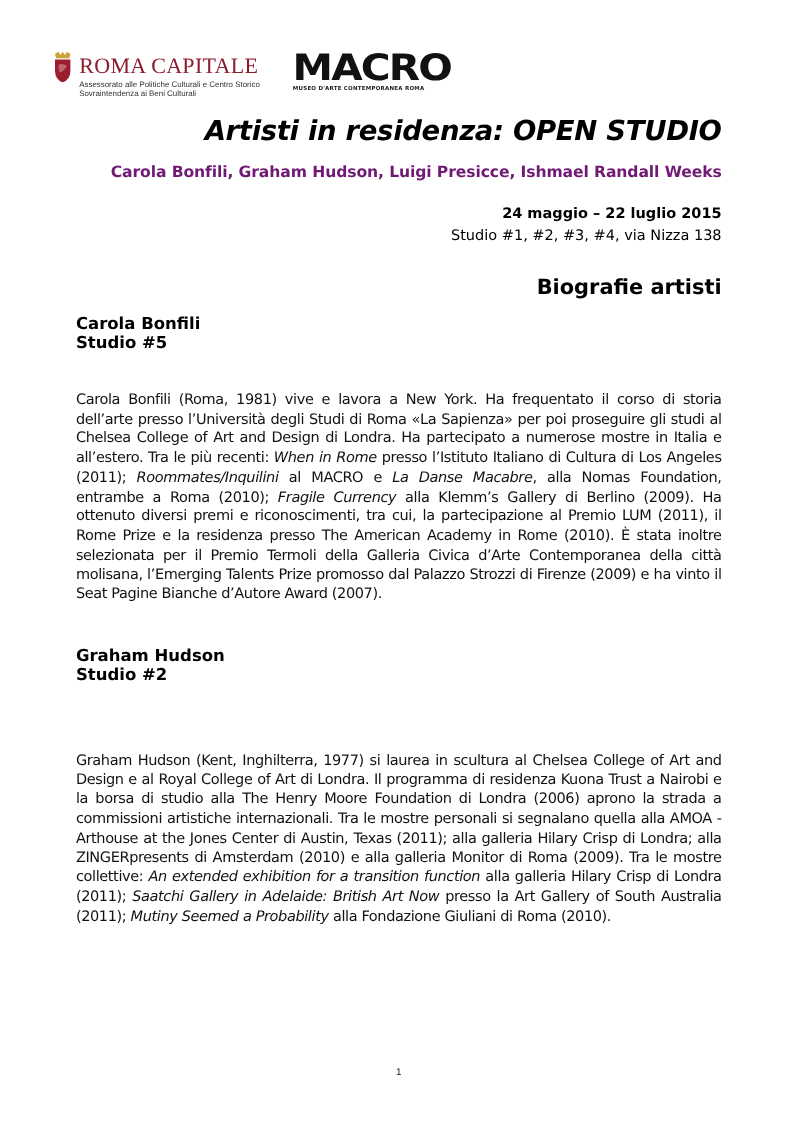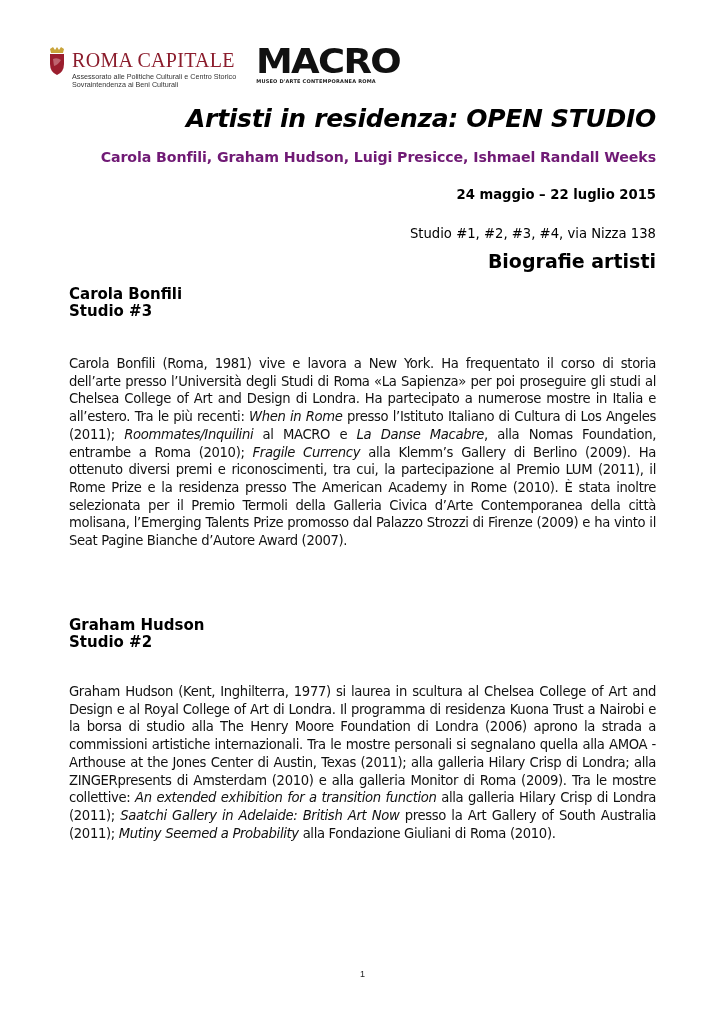--- a/index.html
+++ b/index.html
@@ -1,32 +1,32 @@
 <!DOCTYPE html>
 <html><head>
 <meta charset="utf-8">
 <style>
   * { box-sizing: border-box; margin: 0; padding: 0; }
   html, body { width: 725px; height: 1024px; background: #ffffff; }
   body { position: relative; font-family: "DejaVu Sans", sans-serif; color: #111; overflow: hidden; }
 
-  .logos { position: absolute; top: 45px; left: 48px; height: 42px; display: flex; align-items: flex-start; }
+  .logos { position: absolute; top: 45px; left: 48px; height: 42px; display: flex; align-items: flex-start; gap: 10px; }
   .roma { display: flex; align-items: flex-start; }
   .shield { width: 18px; height: 28px; margin-top: 2px; margin-right: 6px; position: relative; }
   .roma-text { display: flex; flex-direction: column; }
   .roma-title { font-family: "Liberation Serif", serif; color: #8b1c2c; font-size: 20px; line-height: 20px; letter-spacing: 0.3px; margin-top: 5px; }
   .roma-sub { font-family: "Liberation Sans", sans-serif; font-size: 7.2px; line-height: 8px; color: #333; margin-top: 3px; }
   .macro { margin-left: 20px; display: flex; flex-direction: column; margin-top: 2px; }
   .macro-title { font-family: "DejaVu Sans", sans-serif; font-weight: bold; font-size: 33px; line-height: 30px; letter-spacing: -1.5px; color: #111; transform: scaleX(1.12); transform-origin: left; }
   .macro-sub { font-family: "DejaVu Sans", sans-serif; font-weight: bold; font-size: 5px; line-height: 7px; letter-spacing: 0.2px; color: #222; margin-top: 1px; }
 
   .title { position: absolute; top: 104px; right: 69px; font-family: "DejaVu Sans", sans-serif; font-weight: bold; font-style: italic; font-size: 25px; color: #000; letter-spacing: -0.3px; }
   .artists { position: absolute; top: 149px; right: 69px; font-weight: bold; font-size: 14.2px; color: #701a75; letter-spacing: -0.1px; }
   .dates { position: absolute; top: 187px; right: 69px; font-weight: bold; font-size: 13.2px; color: #000; }
-  .location { position: absolute; top: 207px; right: 69px; font-size: 13.2px; color: #000; margin-top: 19px; }
+  .location { position: absolute; top: 207px; right: 69px; font-size: 13.2px; color: #000; }
   .bio-heading { position: absolute; top: 250px; right: 69px; font-weight: bold; font-size: 19px; color: #000; }
 
   .artist-head { position: absolute; left: 69px; font-weight: bold; font-size: 15px; line-height: 17px; color: #000; }
   .bio { position: absolute; left: 69px; width: 587px; font-size: 13.2px; line-height: 17.7px; text-align: justify; color: #111; letter-spacing: -0.35px; word-spacing: 0px; }
   .bio i { font-style: italic; }
 
   .page-num { position: absolute; top: 969px; left: 0; width: 725px; text-align: center; font-family: "Liberation Sans", sans-serif; font-size: 9px; color: #222; }
 </style>
 </head>
 <body>
@@ -51,23 +51,23 @@
 </div>
 
 <div class="title">Artisti in residenza: OPEN STUDIO</div>
 <div class="artists">Carola Bonfili, Graham Hudson, Luigi Presicce, Ishmael Randall Weeks</div>
 <div class="dates">24 maggio – 22 luglio 2015</div>
 <div class="location">Studio #1, #2, #3, #4, via Nizza 138</div>
 <div class="bio-heading">Biografie artisti</div>
 
 <div class="artist-head" style="top:286px">
   <div>Carola Bonfili</div>
-  <div>Studio #3</div>
+  <div>Studio #5</div>
 </div>
 <div class="bio" style="top:355px"><span>Carola Bonfili (Roma, 1981) vive e lavora a New York. Ha frequentato il corso di storia dell’arte presso l’Università degli Studi di Roma «La Sapienza» per poi proseguire gli studi al Chelsea College of Art and Design di Londra. Ha partecipato a numerose mostre in Italia e all’estero. Tra le più recenti: </span><i>When in Rome</i><span> presso l’Istituto Italiano di Cultura di Los Angeles (2011); </span><i>Roommates/Inquilini</i><span> al MACRO e </span><i>La Danse Macabre</i><span>, alla Nomas Foundation, entrambe a Roma (2010); </span><i>Fragile Currency</i><span> alla Klemm’s Gallery di Berlino (2009). Ha ottenuto diversi premi e riconoscimenti, tra cui, la partecipazione al Premio LUM (2011), il Rome Prize e la residenza presso The American Academy in Rome (2010). È stata inoltre selezionata per il Premio Termoli della Galleria Civica d’Arte Contemporanea della città molisana, l’Emerging Talents Prize promosso dal Palazzo Strozzi di Firenze (2009) e ha vinto il Seat Pagine Bianche d’Autore Award (2007).</span></div>
 
-<div class="artist-head" style="top:617px">
+<div class="artist-head" style="top:588px">
   <div>Graham Hudson</div>
   <div>Studio #2</div>
 </div>
 <div class="bio" style="top:683px"><span>Graham Hudson (Kent, Inghilterra, 1977) si laurea in scultura al Chelsea College of Art and Design e al Royal College of Art di Londra. Il programma di residenza Kuona Trust a Nairobi e la borsa di studio alla The Henry Moore Foundation di Londra (2006) aprono la strada a commissioni artistiche internazionali. Tra le mostre personali si segnalano quella alla AMOA - Arthouse at the Jones Center di Austin, Texas (2011); alla galleria  Hilary Crisp di Londra; alla ZINGERpresents di Amsterdam (2010) e alla galleria Monitor di Roma (2009). Tra le mostre collettive: </span><i>An extended exhibition for a transition function</i><span> alla galleria Hilary Crisp di Londra (2011); </span><i>Saatchi Gallery in Adelaide: British Art Now</i><span> presso la Art Gallery of South Australia (2011); </span><i>Mutiny Seemed a Probability</i><span> alla Fondazione Giuliani di Roma (2010).</span></div>
 
 <div class="page-num">1</div>
 
 </body></html>

